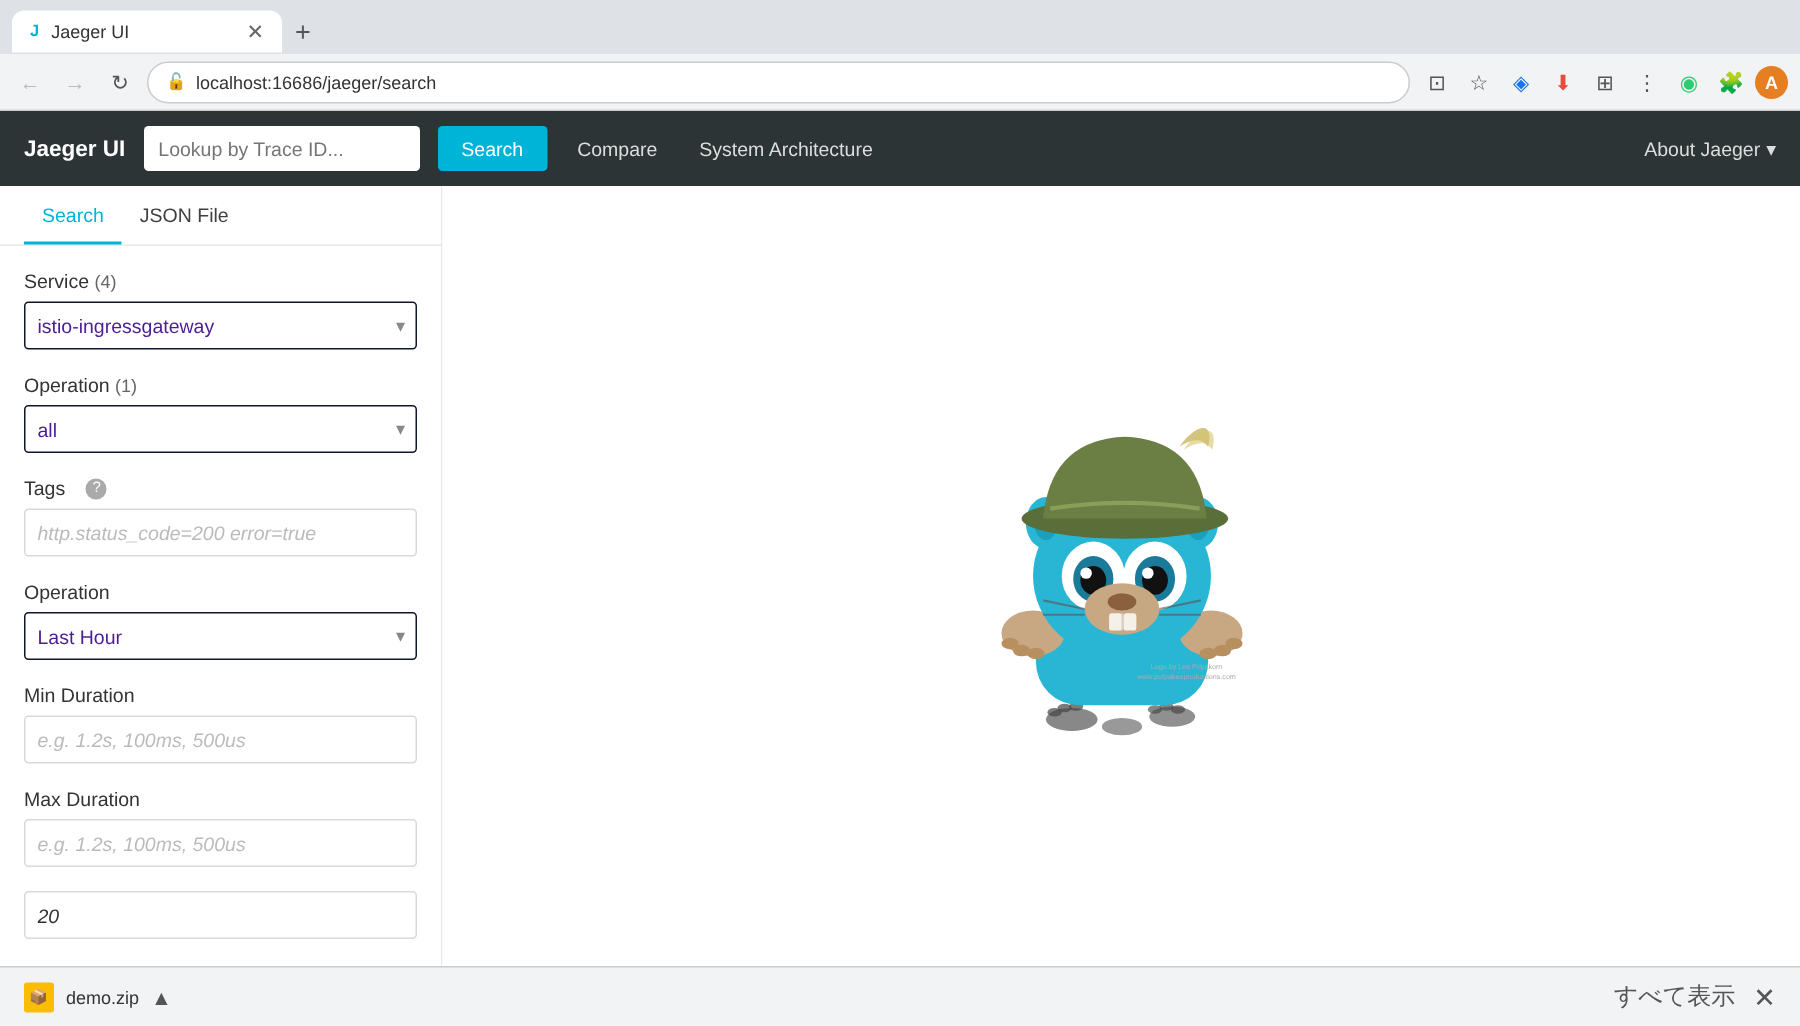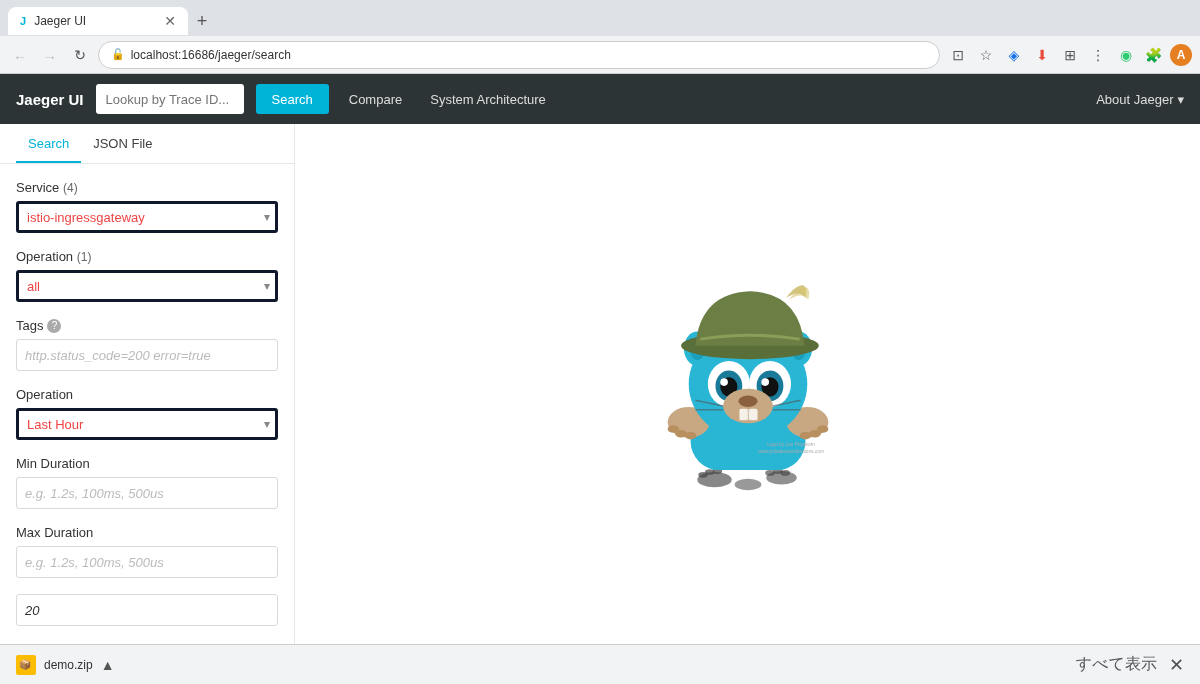--- a/index.html
+++ b/index.html
@@ -17,44 +17,44 @@
     .nav-btn.disabled { color: #bbb; cursor: default; }
     .address-bar { flex: 1; height: 28px; border-radius: 14px; border: 1px solid #ccc; background: #fff; padding: 0 12px; font-size: 12px; display: flex; align-items: center; gap: 6px; }
     .address-bar-lock { color: #555; font-size: 11px; }
     .address-text { flex: 1; color: #333; font-size: 12px; }
     .browser-actions { display: flex; align-items: center; gap: 4px; }
     .browser-action-btn { width: 24px; height: 24px; display: flex; align-items: center; justify-content: center; cursor: pointer; color: #555; font-size: 14px; }
 
     
     .app-navbar { display: flex; align-items: center; background: #2d3436; height: 50px; padding: 0 16px; gap: 12px; }
     .app-logo { color: #fff; font-weight: 600; font-size: 15px; }
-    .trace-lookup { height: 30px; background: #fff; border: none; border-radius: 3px; padding: 0 10px; width: 148px; font-size: 13px; color: #aaa; }
+    .trace-lookup { height: 30px; background: #fff; border: none; border-radius: 3px; padding: 0 10px; width: 184px; font-size: 13px; color: #aaa; }
     .nav-btn-search { background: #00b4d8; color: #fff; border: none; border-radius: 3px; padding: 0 16px; height: 30px; font-size: 13px; cursor: pointer; font-weight: 500; }
     .nav-link { color: #ddd; font-size: 13px; cursor: pointer; padding: 0 8px; }
     .nav-spacer { flex: 1; }
     .about-link { color: #ddd; font-size: 13px; cursor: pointer; display: flex; align-items: flex-start; gap: 4px; }
 
     
     .main-layout { display: flex; height: calc(684px - 36px - 38px - 50px - 40px); }
 
     
     .sidebar { width: 295px; border-right: 1px solid #e8e8e8; background: #fff; padding: 0; overflow-y: auto; }
     .sidebar-tabs { display: flex; border-bottom: 1px solid #e8e8e8; padding: 0 16px; }
     .sidebar-tab { padding: 12px 12px 10px; font-size: 13px; cursor: pointer; color: #404040; border-bottom: 2px solid transparent; }
     .sidebar-tab.active { color: #00b4d8; border-bottom: 2px solid #00b4d8; }
     .sidebar-form { padding: 16px; }
     .form-group { margin-bottom: 16px; }
     .form-label { font-size: 13px; color: #333; margin-bottom: 6px; display: block; }
     .form-label-count { color: #666; font-size: 12px; }
-    .form-select { width: 100%; height: 32px; border: 3px solid #0f172a; border-radius: 3px; padding: 0 8px; font-size: 13px; color: #ef4444; background: #fff; appearance: none; cursor: pointer; }
+    .form-select { width: 100%; height: 32px; border: 1px solid #0f172a; border-radius: 3px; padding: 0 8px; font-size: 13px; color: #4c1d95; background: #fff; appearance: none; cursor: pointer; }
     .select-wrapper { position: relative; }
     .select-wrapper::after { content: '▾'; position: absolute; right: 8px; top: 50%; transform: translateY(-50%); color: #888; pointer-events: none; font-size: 12px; }
     .form-input { width: 100%; height: 32px; border: 1px solid #d9d9d9; border-radius: 3px; padding: 0 8px; font-size: 13px; color: #333; font-style: italic; }
     .form-input::placeholder { color: #bbb; }
-    .tags-label { display: flex; align-items: center; gap: 4px; }
+    .tags-label { display: flex; align-items: center; gap: 14px; }
     .help-icon { width: 14px; height: 14px; border-radius: 50%; background: #aaa; color: #fff; font-size: 10px; display: inline-flex; align-items: center; justify-content: center; cursor: pointer; }
 
     
     .main-content { flex: 1; display: flex; align-items: center; justify-content: center; background: #fff; }
     .gopher-container { display: flex; flex-direction: column; align-items: center; justify-content: center; }
 
     
     .gopher-img { width: 220px; height: 220px; }
 
     

